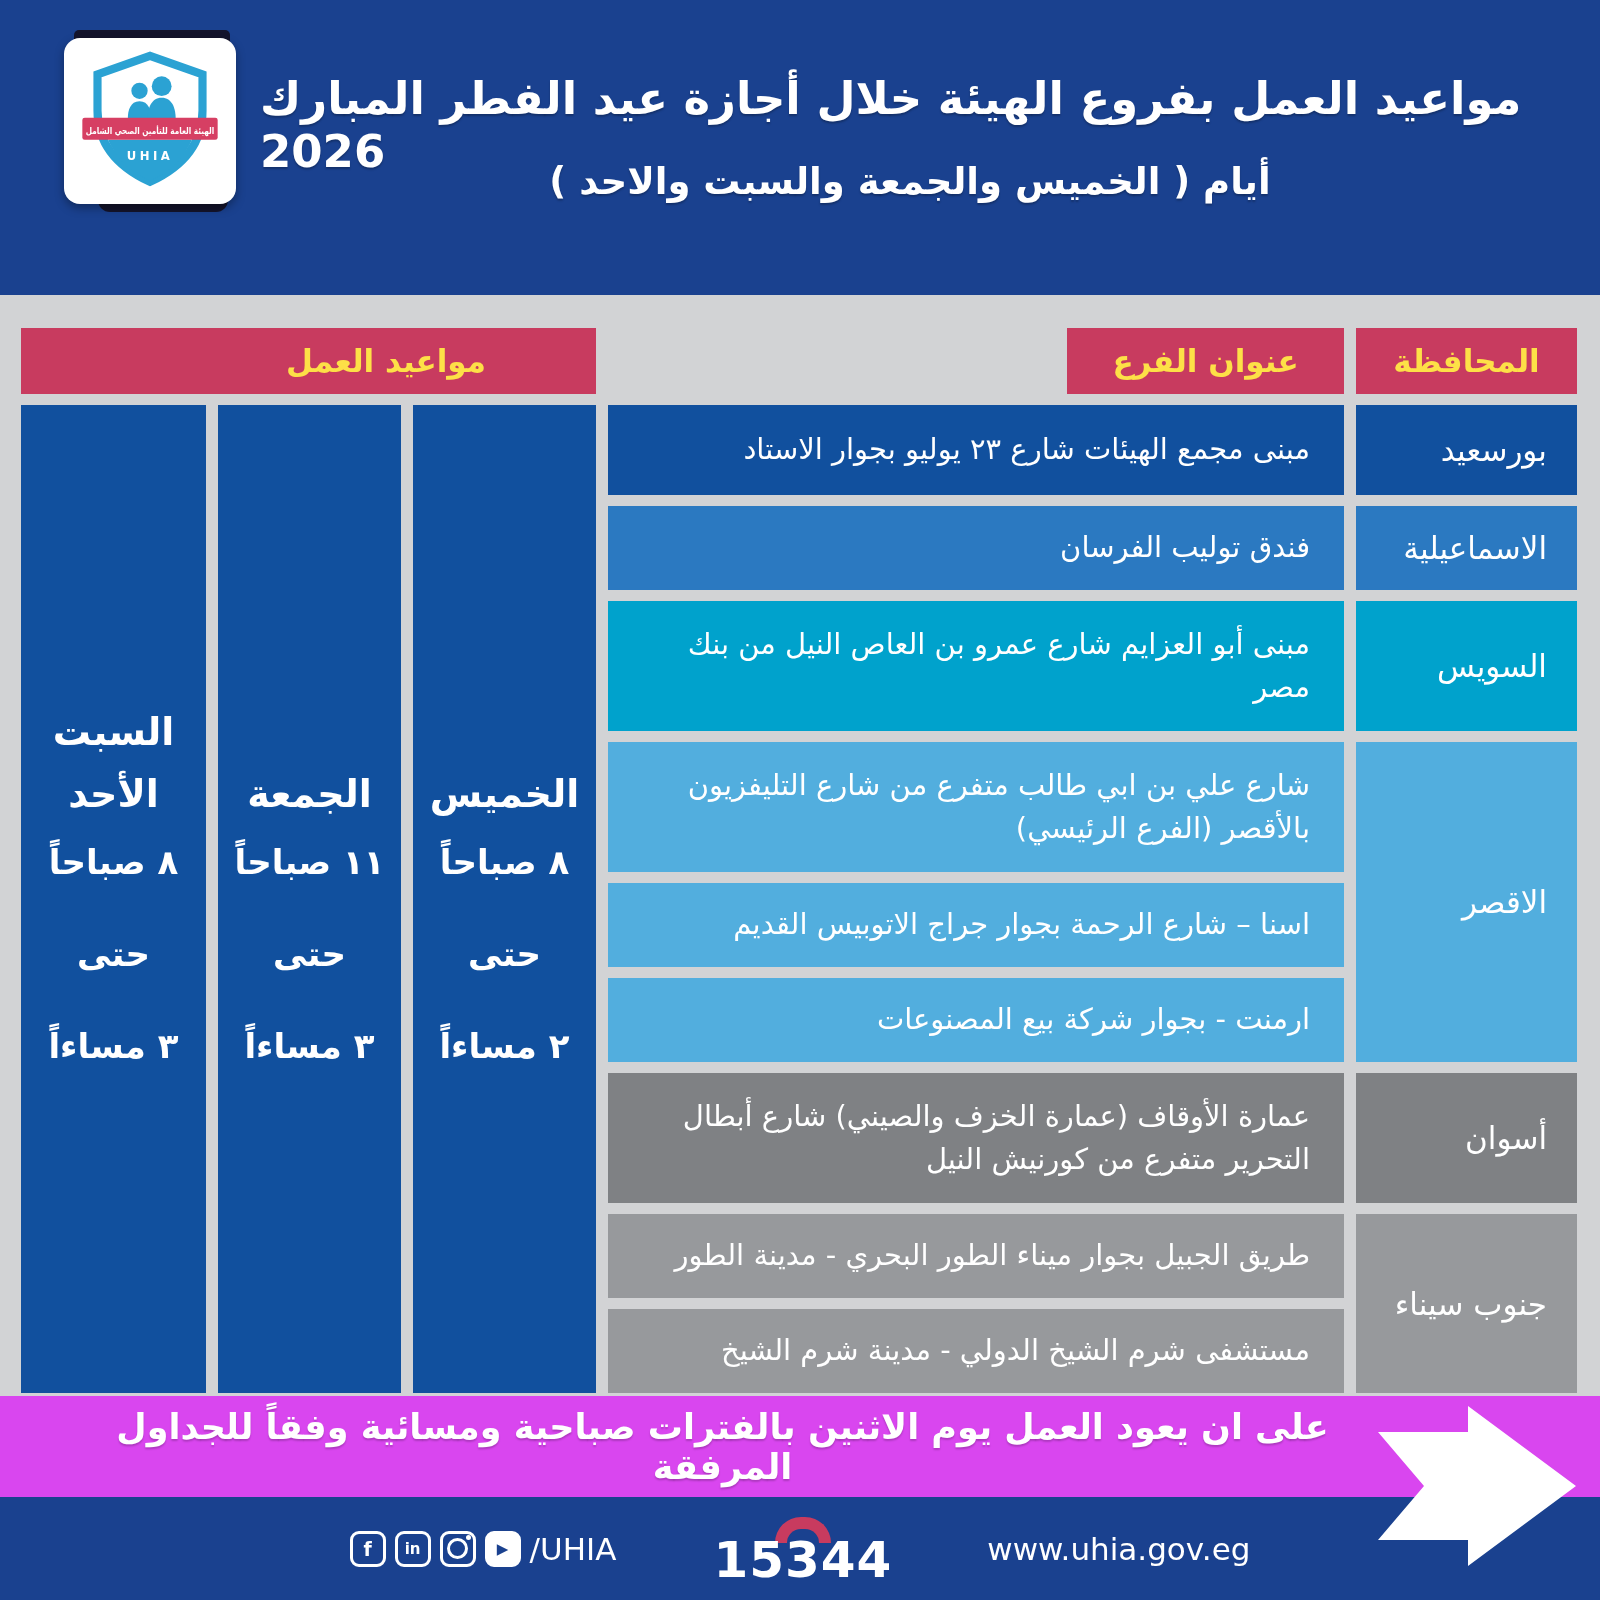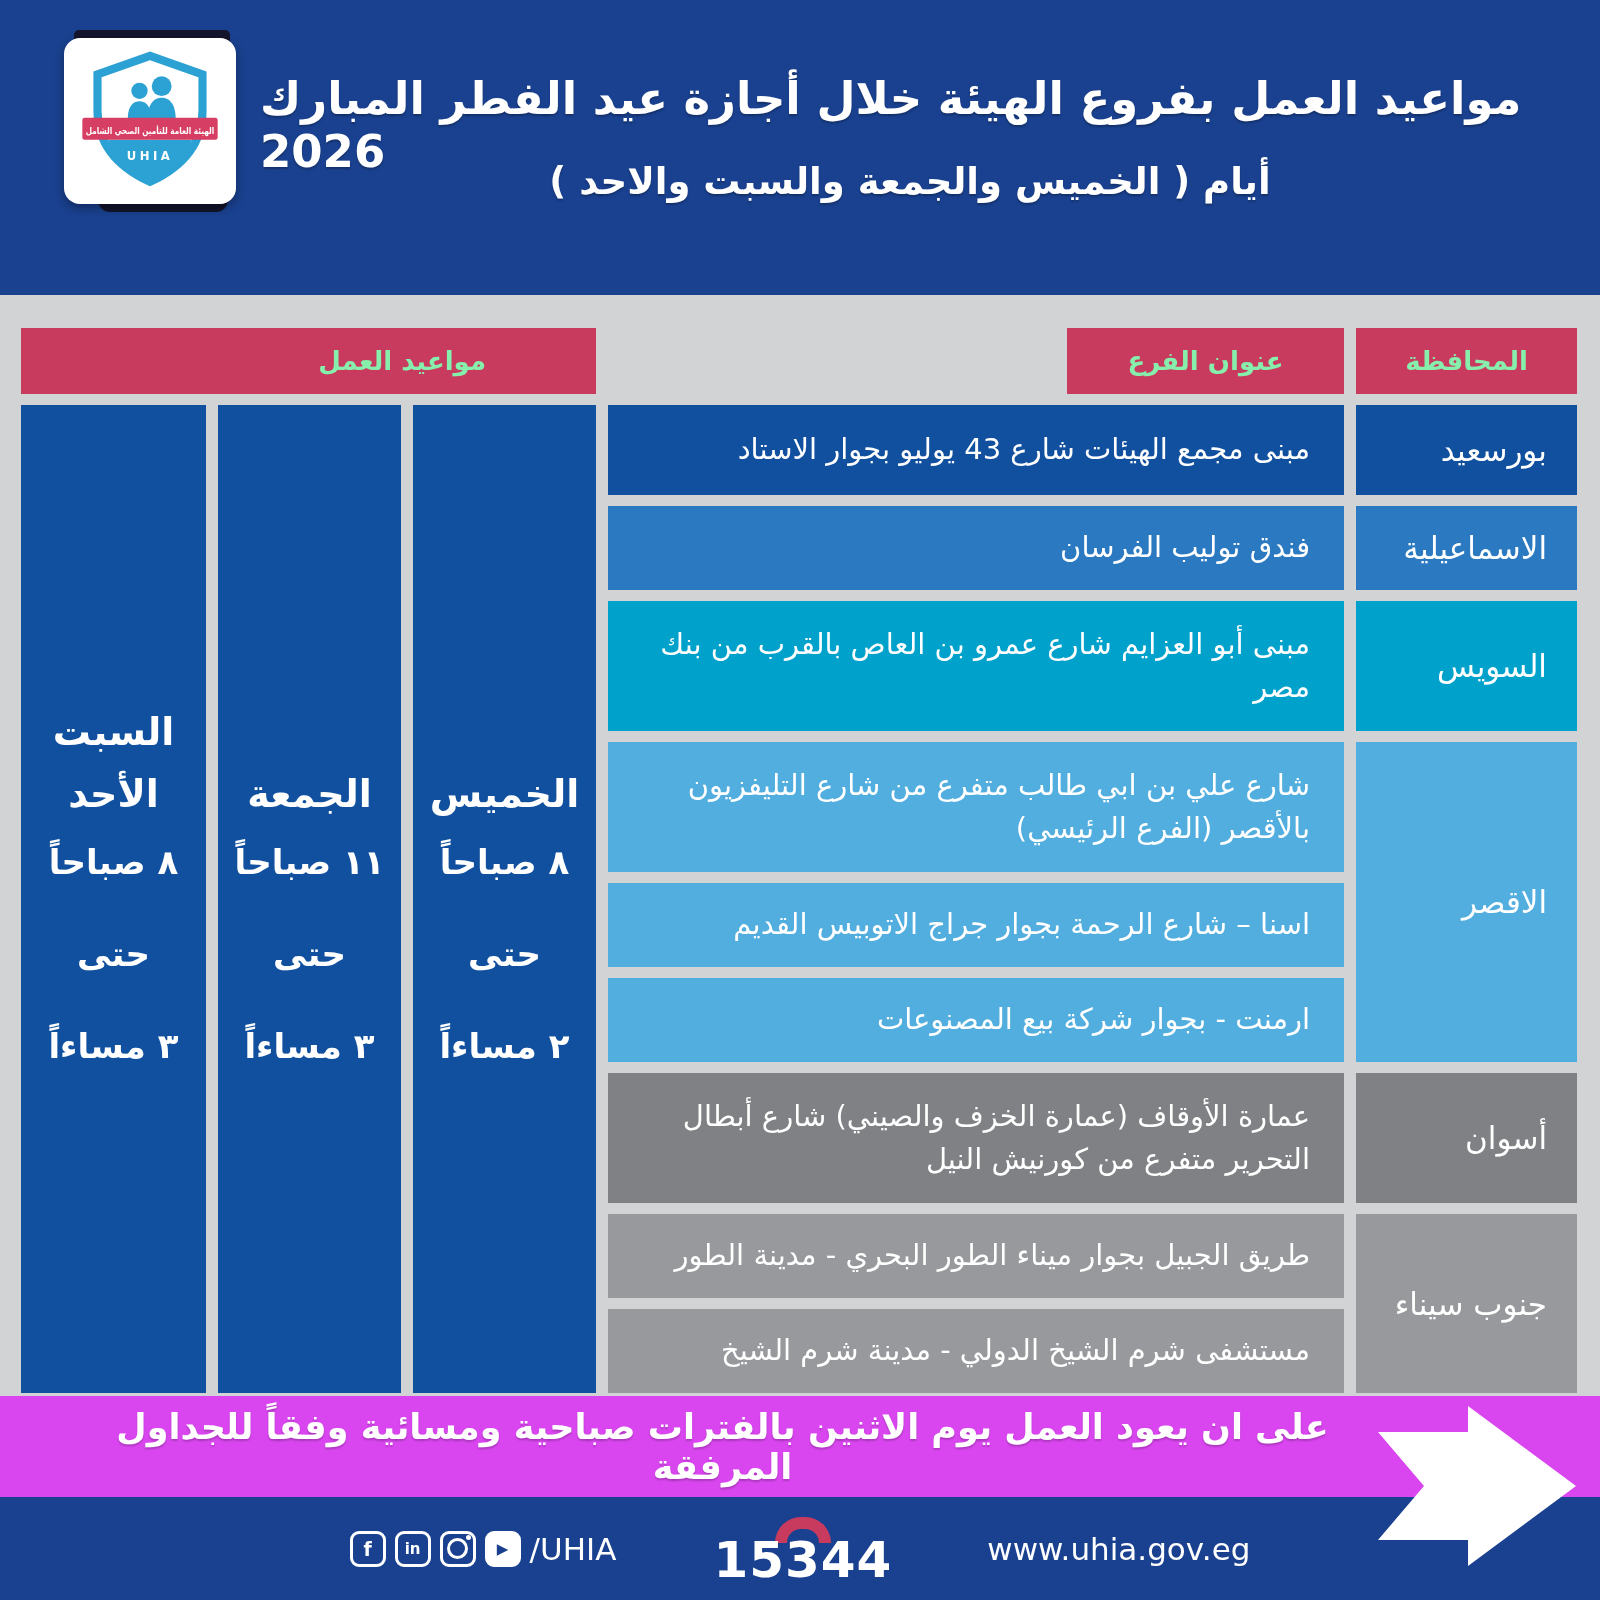--- a/index.html
+++ b/index.html
@@ -13,21 +13,21 @@
   .logo-card{position:absolute;left:64px;top:38px;width:172px;height:166px;background:#ffffff;border-radius:16px;box-shadow:0 4px 10px rgba(0,0,0,.35);}
   .logo-card svg{display:block;margin:12px auto 0 auto;}
   .title1{position:absolute;top:72px;left:260px;right:40px;text-align:left;direction:rtl;color:#fff;font-size:45px;font-weight:bold;text-shadow:0 2px 2px rgba(0,0,0,.25);}
   .title2{position:absolute;top:160px;left:260px;right:40px;text-align:center;direction:rtl;color:#fff;font-size:37px;font-weight:bold;text-shadow:0 2px 2px rgba(0,0,0,.25);}
 
   
   .table{position:absolute;top:328px;left:21px;width:1556px;display:grid;direction:rtl;
     grid-template-columns:221px 736px 183px 183px 185px;
     grid-template-rows:66px 90px 84px 130px 130px 84px 84px 130px 84px 84px;
     gap:11px 12px;}
-  .hdr{background:#c83b5f;color:#86efac;font-size:26px;font-weight:bold;display:flex;align-items:center;justify-content:center;direction:rtl;}
+  .hdr{background:#c83b5f;color:#fde047;font-size:31px;font-weight:bold;display:flex;align-items:center;justify-content:center;direction:rtl;}
   .hdr-gov{grid-column:1;grid-row:1;}
   .hdr-addr{grid-column:2;grid-row:1;width:277px;justify-self:start;}
   .hdr-hours{grid-column:3 / 6;grid-row:1;justify-content:flex-start;padding-right:110px;}
 
   .cell{color:#fff;direction:rtl;}
   .gov{display:flex;align-items:center;justify-content:flex-start;padding-right:30px;font-size:31px;}
   .addr{grid-column:2;display:flex;align-items:center;justify-content:flex-start;text-align:right;
         padding:0 34px;font-size:29px;line-height:1.5;}
   .r2{grid-row:2}.r3{grid-row:3}.r4{grid-row:4}.r5{grid-row:5}.r6{grid-row:6}
   .r7{grid-row:7}.r8{grid-row:8}.r9{grid-row:9}.r10{grid-row:10}
@@ -95,23 +95,23 @@
     <div class="hdr hdr-addr">عنوان الفرع</div>
     <div class="hdr hdr-hours">مواعيد العمل</div>
 
     <div class="cell gov gcol1 r2 c-dark">بورسعيد</div>
     <div class="cell gov gcol1 r3 c-med">الاسماعيلية</div>
     <div class="cell gov gcol1 r4 c-cyan">السويس</div>
     <div class="cell gov gcol1 r5-7 c-light">الاقصر</div>
     <div class="cell gov gcol1 r8 c-g1">أسوان</div>
     <div class="cell gov gcol1 r9-10 c-g2">جنوب سيناء</div>
 
-    <div class="cell addr r2 c-dark">مبنى مجمع الهيئات شارع 43 يوليو بجوار الاستاد</div>
+    <div class="cell addr r2 c-dark">مبنى مجمع الهيئات شارع ٢٣ يوليو بجوار الاستاد</div>
     <div class="cell addr r3 c-med">فندق توليب الفرسان</div>
-    <div class="cell addr r4 c-cyan">مبنى أبو العزايم شارع عمرو بن العاص بالقرب من بنك مصر</div>
+    <div class="cell addr r4 c-cyan">مبنى أبو العزايم شارع عمرو بن العاص النيل من بنك مصر</div>
     <div class="cell addr r5 c-light">شارع علي بن ابي طالب متفرع من شارع التليفزيون بالأقصر (الفرع الرئيسي)</div>
     <div class="cell addr r6 c-light">اسنا – شارع الرحمة بجوار جراج الاتوبيس القديم</div>
     <div class="cell addr r7 c-light">ارمنت - بجوار شركة بيع المصنوعات</div>
     <div class="cell addr r8 c-g1">عمارة الأوقاف (عمارة الخزف والصيني) شارع أبطال التحرير متفرع من كورنيش النيل</div>
     <div class="cell addr r9 c-g2">طريق الجبيل بجوار ميناء الطور البحري - مدينة الطور</div>
     <div class="cell addr r10 c-g2">مستشفى شرم الشيخ الدولي - مدينة شرم الشيخ</div>
 
     <div class="timecol tc-thu">
       <div class="daywrap">
         <div class="day">الخميس</div>

